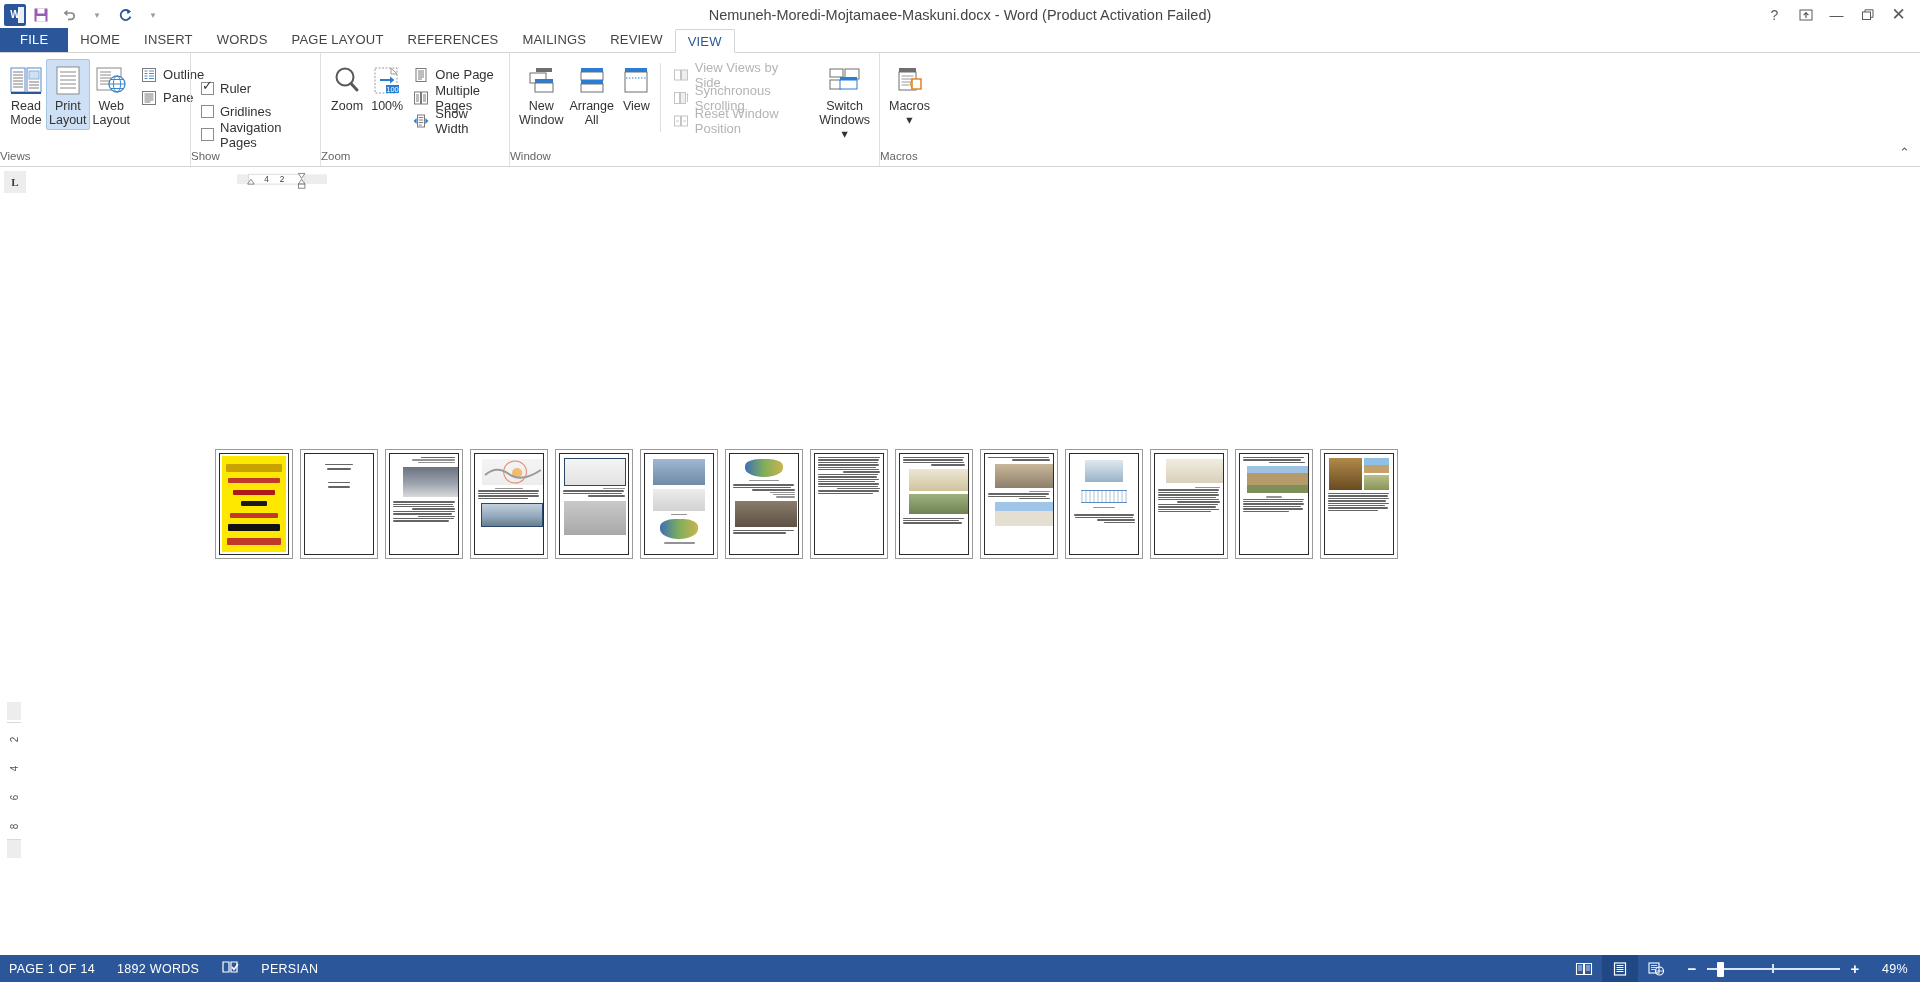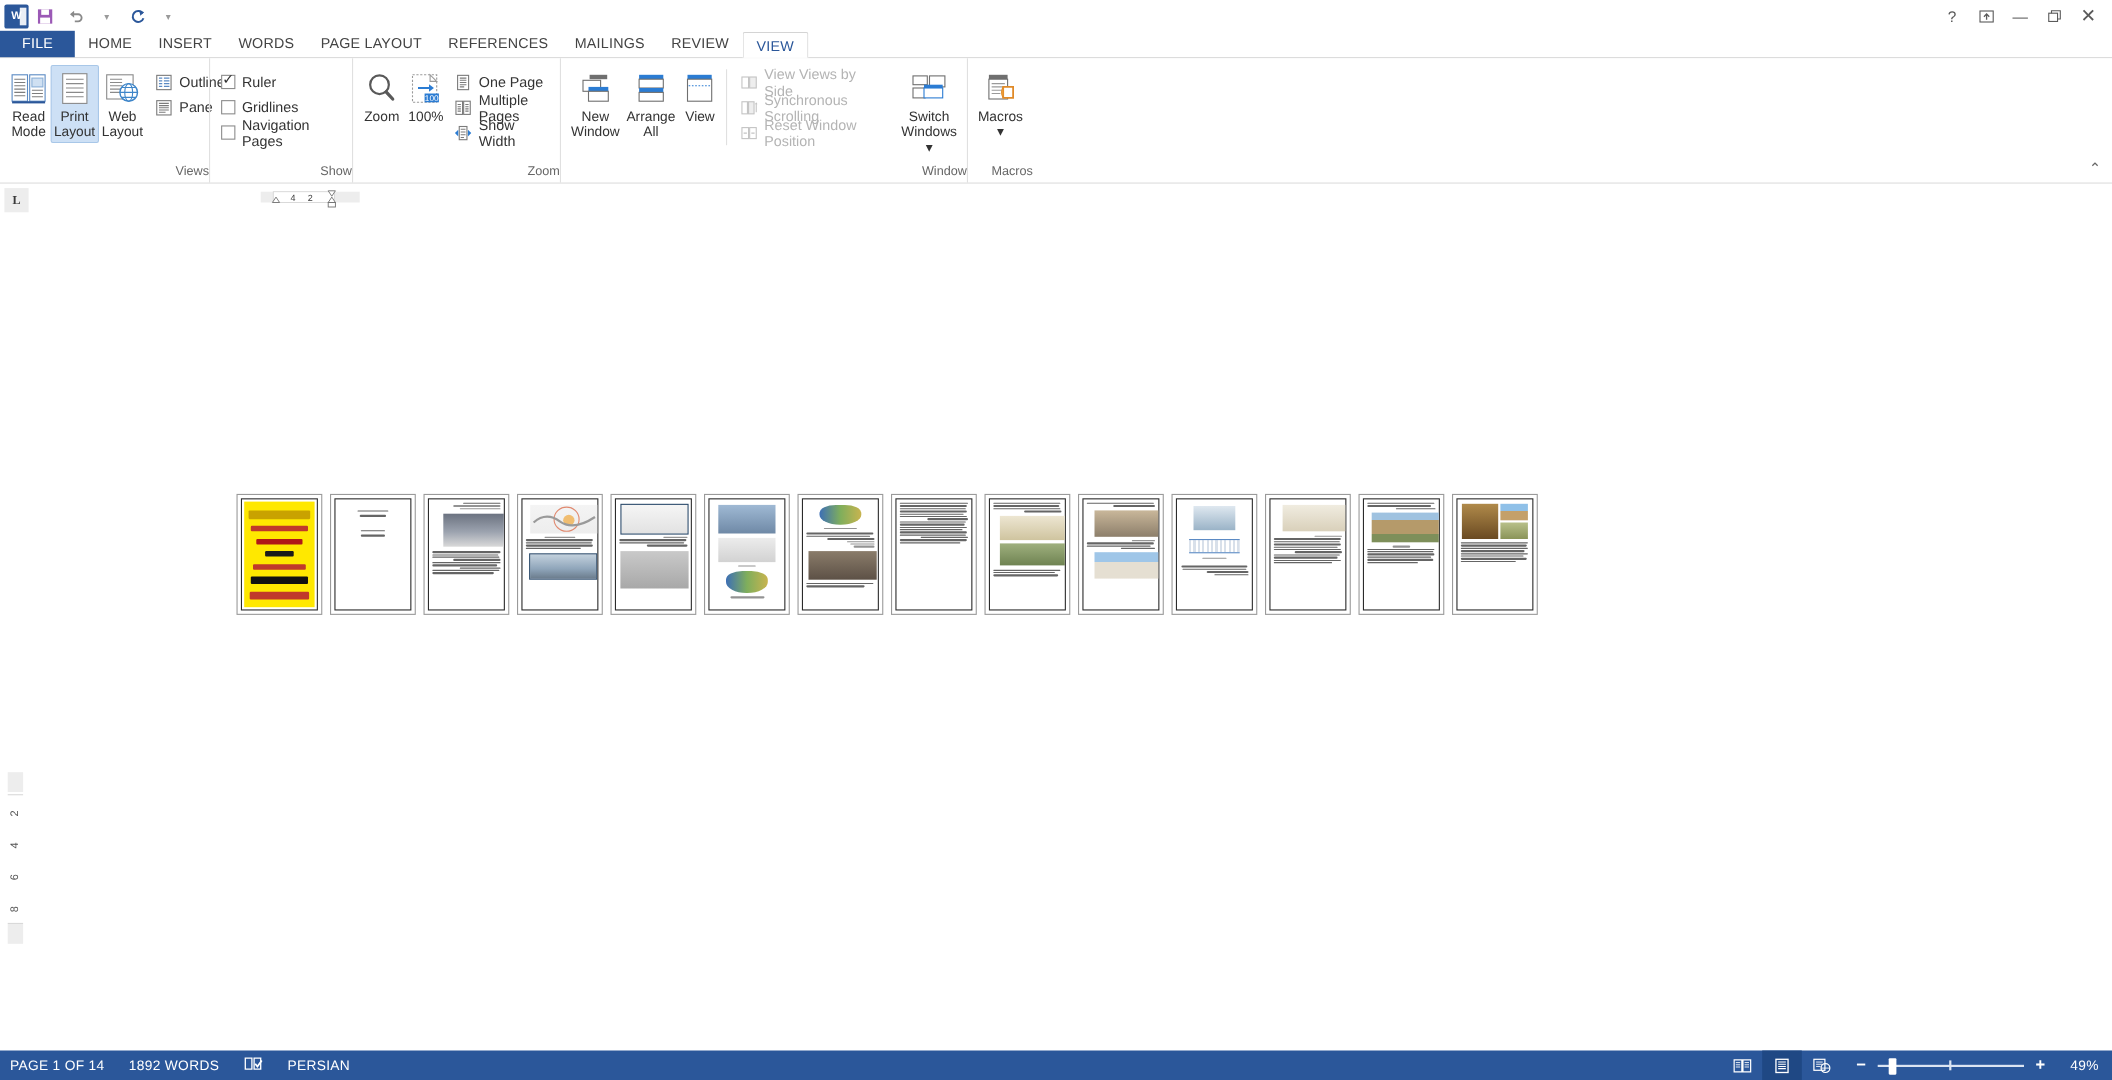--- a/index.html
+++ b/index.html
@@ -67,21 +67,21 @@
 
   
   .ribbon {
     height: 114px; background: #fff; border-bottom: 1px solid #d4d4d4;
     display: flex; position: relative;
   }
   .rgroup { display: flex; flex-direction: column; position: relative; padding: 3px 0 0 0; }
   .rgroup + .rgroup { border-left: 1px solid #e0e0e0; }
   .rgroup-body { flex: 1; display: flex; align-items: flex-start; padding: 3px 6px 0 6px; }
   .rgroup-label {
-    text-align: right; font-size: 11.5px; color: #666; height: 17px; line-height: 14px;
+    text-align: left; font-size: 11.5px; color: #666; height: 17px; line-height: 14px;
   }
 
   .bigbtn {
     width: 56px; display: flex; flex-direction: column; align-items: center;
     padding: 3px 2px 2px; font-size: 12.5px; color: #333; line-height: 14px;
     text-align: center; border: 1px solid transparent; border-radius: 2px;
   }
   .bigbtn.sel { background: #cde0f5; border-color: #a8c7e8; }
   .bigbtn .ic { height: 34px; display: flex; align-items: flex-end; justify-content: center; margin-bottom: 2px; }
 
@@ -223,20 +223,21 @@
     <div class="qat-btn" style="font-size:9px;color:#9a9a9a">▾</div>
     <div class="qat-btn">
       <svg class="smicon" viewBox="0 0 16 16">
           <path d="M12.8 5.2 A5 5 0 1 0 13.4 9.6" stroke="#2b579a" stroke-width="1.8" fill="none"></path>
           <path d="M9.5 2.2 L14 4.2 L10.6 7.3 Z" fill="#2b579a"></path>
         </svg>
     </div>
     <div class="qat-btn qat-sep">▾</div>
   </div>
 
+  <div class="title-text">Nemuneh-Moredi-Mojtamaee-Maskuni.docx - Word (Product Activation Failed)</div>
 
   <div class="win-ctrls">
     <div class="wb">?</div>
     <div class="wb">
       <svg class="smicon" viewBox="0 0 16 16">
           <rect x="2" y="3" width="12" height="10" stroke="#5a5a5a" fill="none" stroke-width="1"></rect>
           <path d="M8 11 V6 M5.6 8.2 L8 5.6 L10.4 8.2" stroke="#5a5a5a" stroke-width="1.2" fill="none"></path>
         </svg>
     </div>
     <div class="wb">—</div>
@@ -331,21 +332,21 @@
             </svg>
           <span>Pane</span>
         </div>
       </div>
     </div>
     <div class="rgroup-label">Views</div>
   </div>
 
   <div class="rgroup" style="width:130px">
     <div class="rgroup-body">
-      <div class="colstack" style="margin-top:4px">
+      <div class="colstack" style="margin-top:18px">
         <div class="checkitem">
           <span class="cbox on"></span>
           <span>Ruler</span>
         </div>
         <div class="checkitem">
           <span class="cbox"></span>
           <span>Gridlines</span>
         </div>
         <div class="checkitem">
           <span class="cbox"></span>

